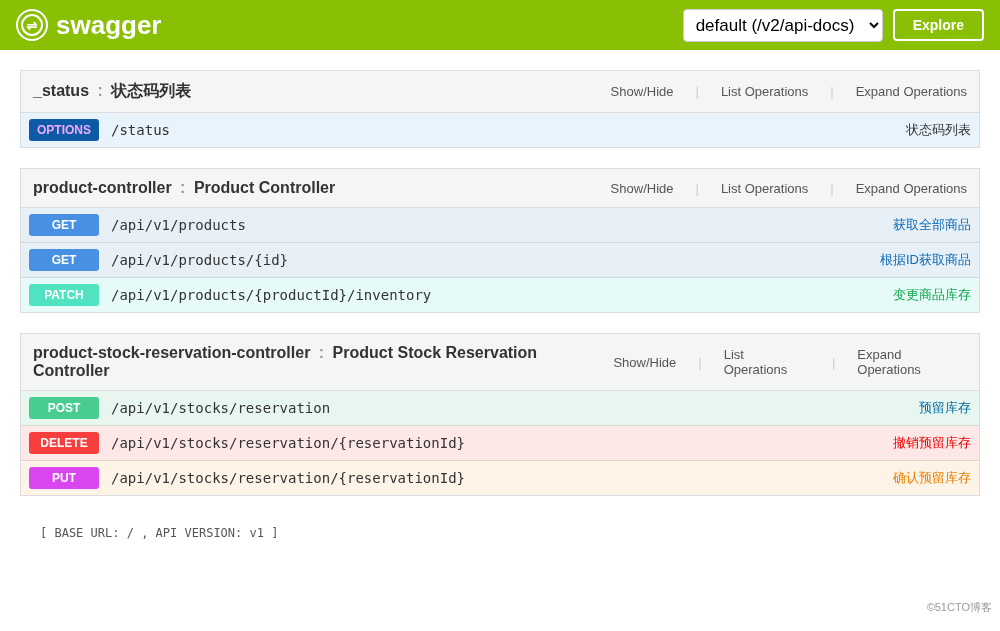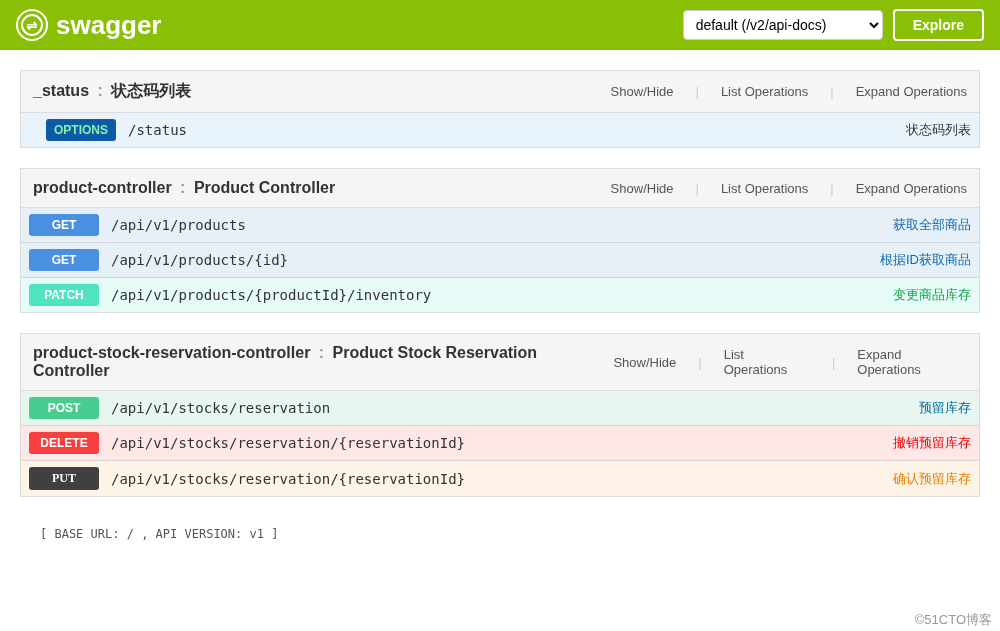--- a/index.html
+++ b/index.html
@@ -44,21 +44,21 @@
     }
     .header-right {
       display: flex;
       align-items: center;
       gap: 10px;
     }
     .api-select {
       padding: 5px 8px;
       border: 1px solid #ccc;
       border-radius: 4px;
-      font-size: 14px;
+      font-size: 17px;
       background: #fff;
       min-width: 200px;
     }
     .explore-btn {
       background: #fff;
       color: #89bf04;
       border: 2px solid #4c1d95;
       border-radius: 4px;
       padding: 6px 18px;
       font-size: 14px;
@@ -156,24 +156,24 @@
       border-radius: 3px;
       color: #fff;
       font-weight: bold;
       font-size: 12px;
       text-align: center;
       margin-right: 12px;
     }
 
     .method-get { background: #4990e2; }
     .method-post { background: #49cc90; color: #fff; }
-    .method-put { background: #404040; color: #fff; font-family: Liberation Serif, serif; }
+    .method-put { background: #d946ef; color: #fff; }
     .method-patch { background: #50e3c2; color: #fff; }
     .method-delete { background: #f93e3e; color: #fff; }
-    .method-options { background: #0d5aa7; color: #86efac; margin-left: 17px; }
+    .method-options { background: #0d5aa7; color: #f0abfc; }
 
     .operation-path {
       flex: 1;
       font-family: monospace;
       font-size: 14px;
       color: #333;
     }
 
     .operation-desc {
       font-size: 13px;
@@ -199,23 +199,23 @@
     .footer {
       padding: 10px 20px;
       font-size: 12px;
       color: #555;
       font-family: monospace;
       background: #fff;
     }
 
     .watermark {
       position: fixed;
-      bottom: 2px;
+      bottom: 16px;
       right: 8px;
-      font-size: 13px;
+      font-size: 11px;
       color: #999;
     }
   </style>
 </head>
 <body>
 
 <div class="header">
   <div class="header-left">
     <div class="swagger-logo">
       <div class="swagger-icon">

